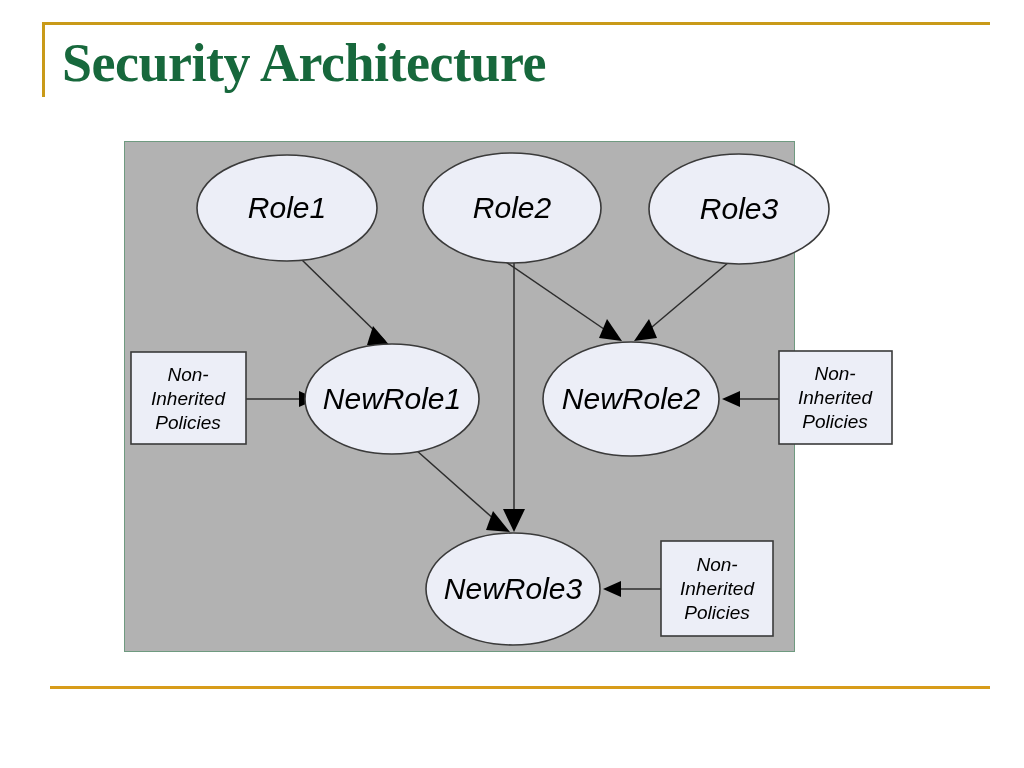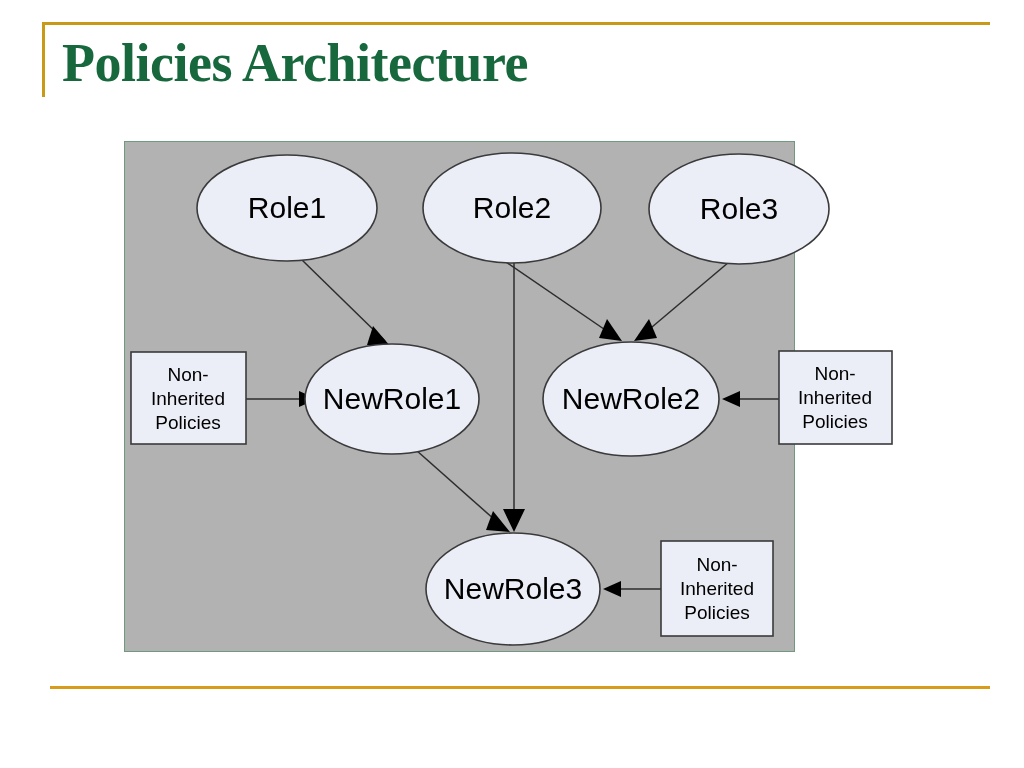--- a/index.html
+++ b/index.html
@@ -65,20 +65,21 @@
   
   #diagram-canvas {
     position: absolute;
     left: 124px;
     top: 141px;
     width: 671px;
     height: 511px;
     background: #b2b2b2;
     border: 1px solid #6f9a80;
     box-sizing: border-box;
+    font-style: italic;
   }
   #diagram-svg {
     position: absolute;
     left: 0;
     top: 0;
     width: 774px;
     height: 511px;
     display: block;
   }
 
@@ -117,21 +118,21 @@
 </style>
 </head>
 <body>
 
 <div id="slide">
 
   <div class="rule-top"></div>
   <div class="rule-left"></div>
   <div class="rule-bottom"></div>
 
-  <div id="page-title">Policies Architecture</div>
+  <div id="page-title">Security Architecture</div>
 
   <div id="diagram-canvas">
     <svg id="diagram-svg" viewBox="0 0 774 511">
 
       <g>
 
         <g>
           <line class="edge" x1="176" y1="117" x2="260" y2="199"></line>
           <polygon class="arrow-head" points="248,184 266,205 242,203"></polygon>
         </g>

